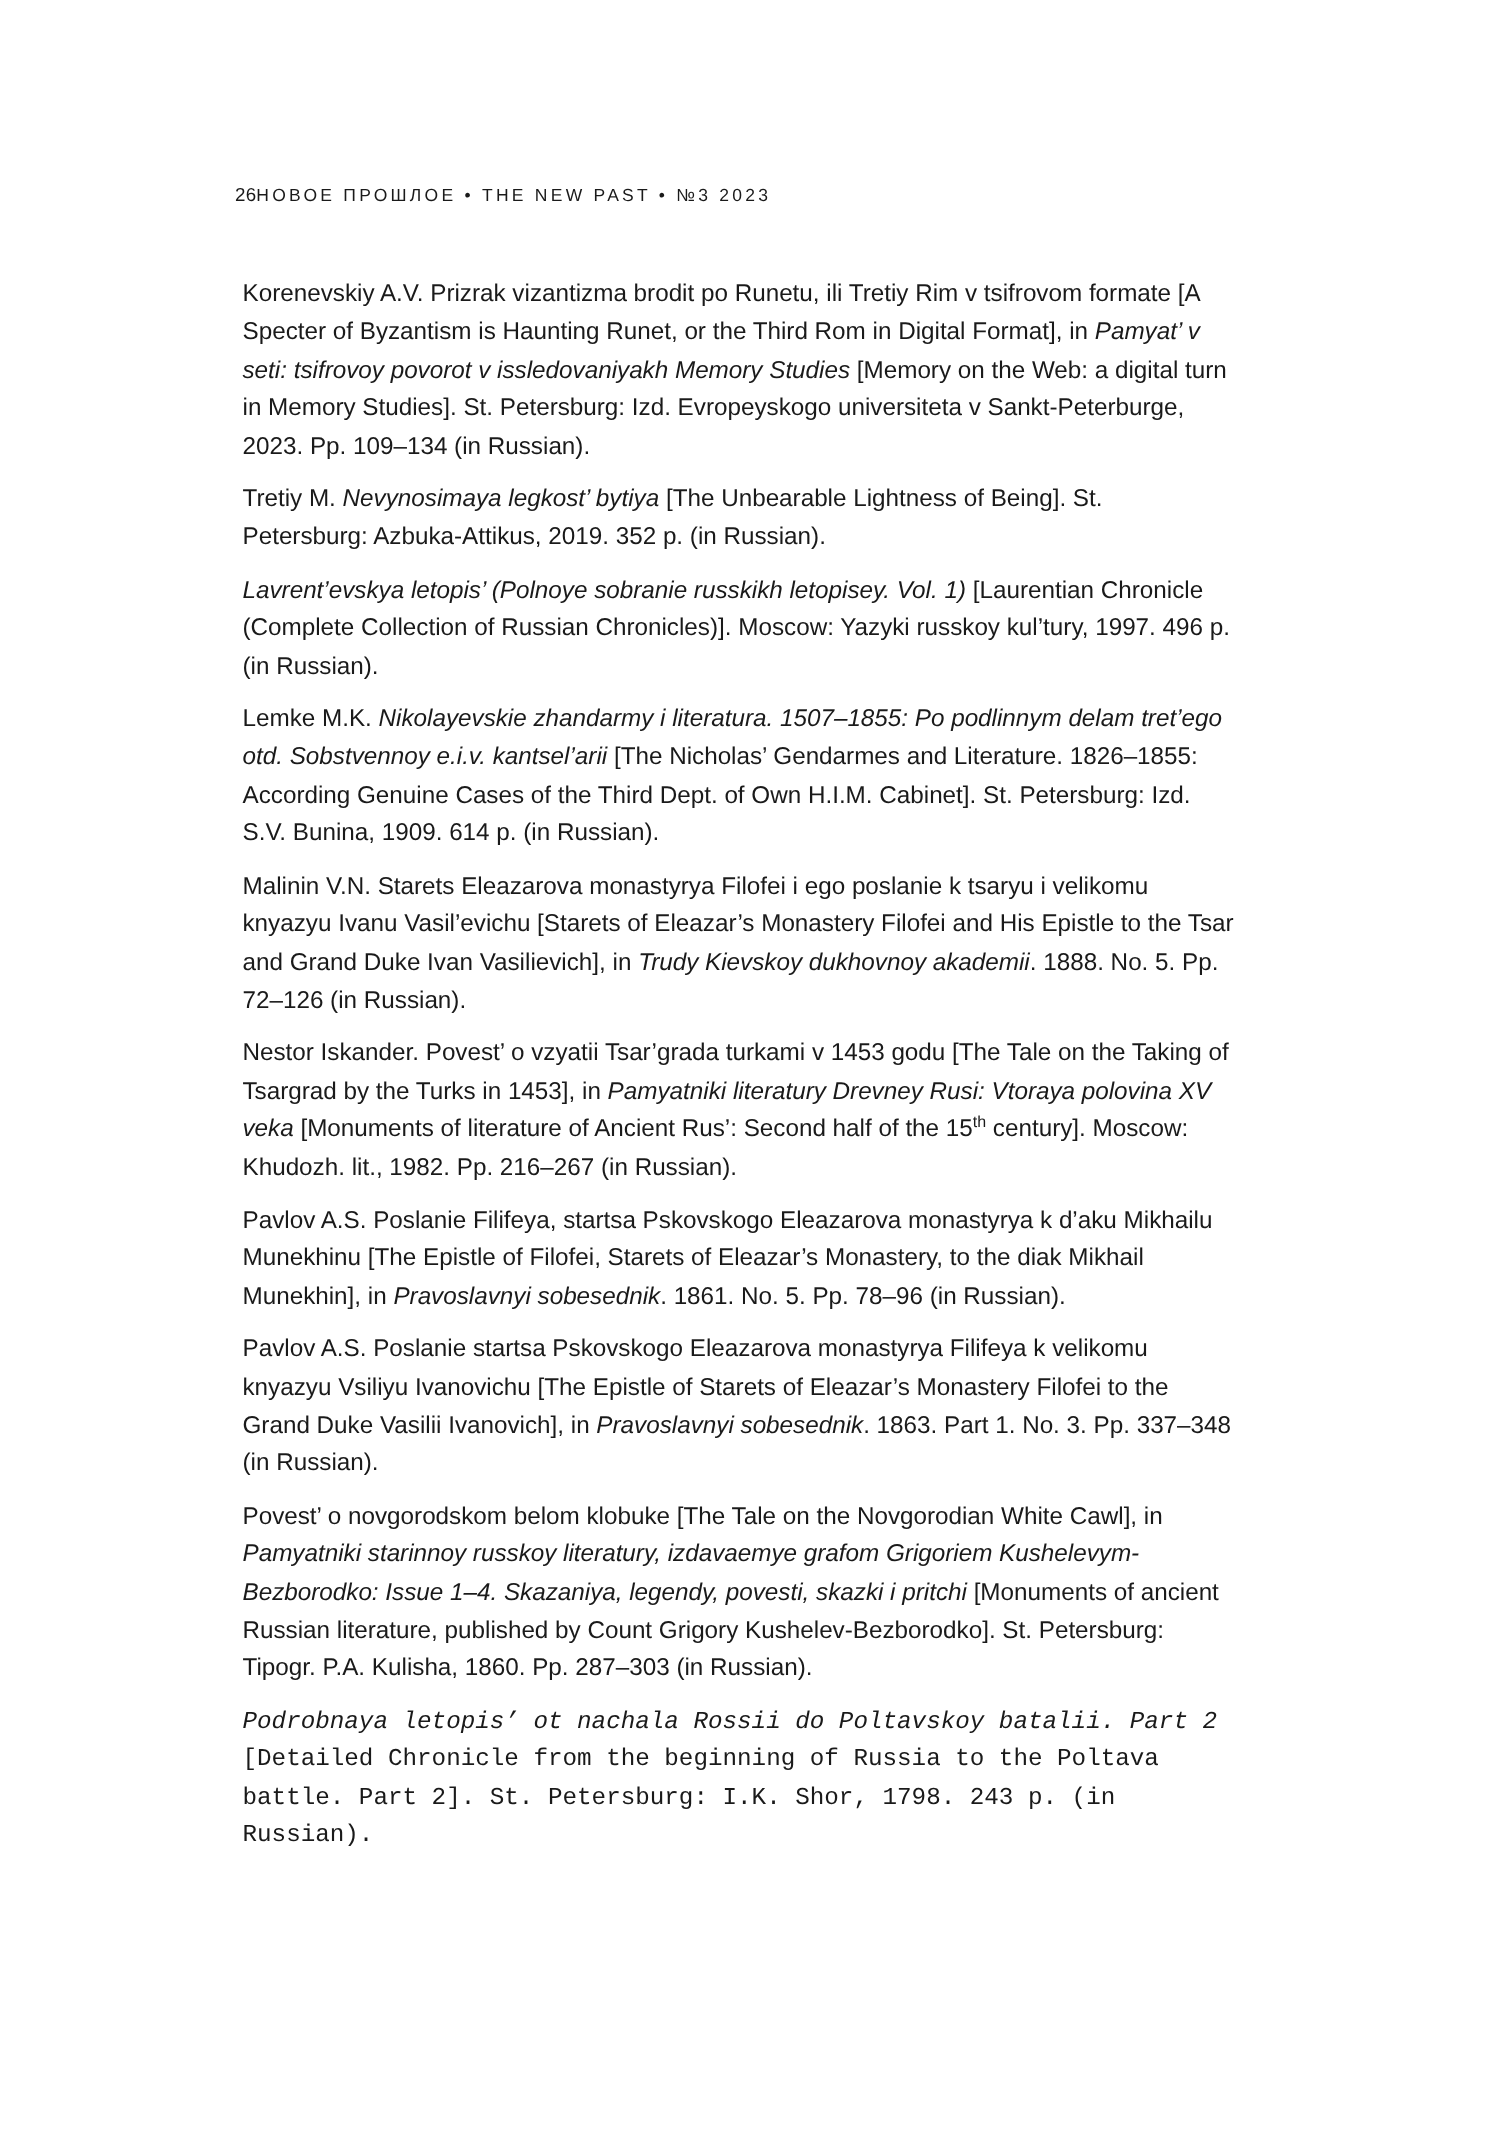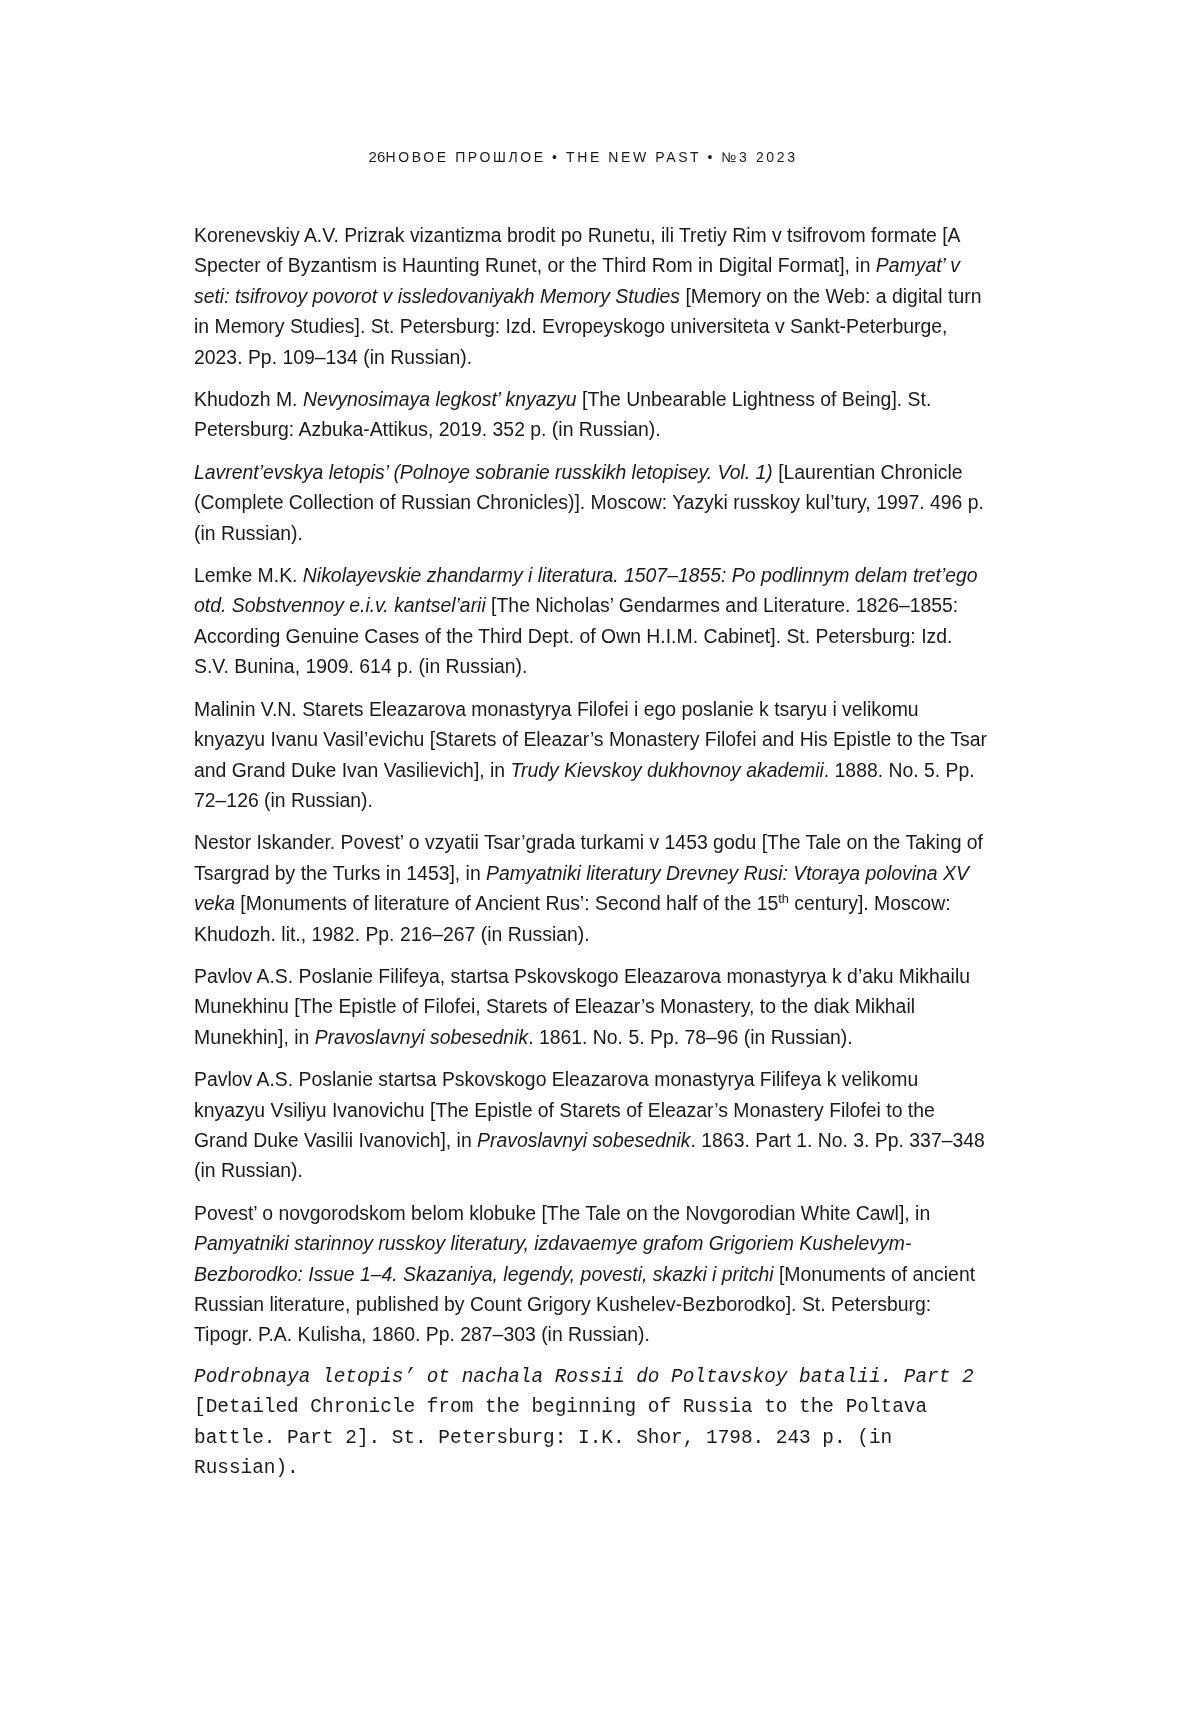--- a/index.html
+++ b/index.html
@@ -21,21 +21,21 @@
     width: 1200px;
     height: 1714px;
   }
   .header {
     position: absolute;
     left: 188px;
     top: 148px;
     width: 790px;
     display: flex;
     align-items: baseline;
-    justify-content: center;
+    justify-content: flex-start;
   }
   .folio {
     font-size: 15px;
     letter-spacing: 0.2px;
     color: #1a1a1a;
   }
   .running-head {
     font-size: 14px;
     letter-spacing: 2.6px;
     color: #1a1a1a;
@@ -68,21 +68,21 @@
 
 <div class="page">
 
   <div class="header">
     <div class="folio">26</div>
     <div class="running-head">НОВОЕ ПРОШЛОЕ • THE NEW PAST • №3 2023</div>
   </div>
 
   <div class="content" id="reference-list">
       <p class="ref"><span>Korenevskiy A.V. Prizrak vizantizma brodit po Runetu, ili Tretiy Rim v tsifrovom formate [A Specter of Byzantism is Haunting Runet, or the Third Rom in Digital Format], in </span><i>Pamyat’ v seti: tsifrovoy povorot v issledovaniyakh Memory Studies</i><span> [Memory on the Web: a digital turn in Memory Studies]. St. Petersburg: Izd. Evropeyskogo universiteta v Sankt-Peterburge, 2023. Pp. 109–134 (in Russian).</span></p>
-      <p class="ref"><span>Khudozh M. </span><i>Nevynosimaya legkost’ knyazyu</i><span> [The Unbearable Lightness of Being]. St. Petersburg: Azbuka-Attikus, 2019. 352 p. (in Russian).</span></p>
+      <p class="ref"><span>Tretiy M. </span><i>Nevynosimaya legkost’ bytiya</i><span> [The Unbearable Lightness of Being]. St. Petersburg: Azbuka-Attikus, 2019. 352 p. (in Russian).</span></p>
       <p class="ref"><i>Lavrent’evskya letopis’ (Polnoye sobranie russkikh letopisey. Vol. 1)</i><span> [Laurentian Chronicle (Complete Collection of Russian Chronicles)]. Moscow: Yazyki russkoy kul’tury, 1997. 496 p. (in Russian).</span></p>
       <p class="ref"><span>Lemke M.K. </span><i>Nikolayevskie zhandarmy i literatura. 1507–1855: Po podlinnym delam tret’ego otd. Sobstvennoy e.i.v. kantsel’arii</i><span> [The Nicholas’ Gendarmes and Literature. 1826–1855: According Genuine Cases of the Third Dept. of Own H.I.M. Cabinet]. St. Petersburg: Izd. S.V. Bunina, 1909. 614 p. (in Russian).</span></p>
       <p class="ref"><span>Malinin V.N. Starets Eleazarova monastyrya Filofei i ego poslanie k tsaryu i velikomu knyazyu Ivanu Vasil’evichu [Starets of Eleazar’s Monastery Filofei and His Epistle to the Tsar and Grand Duke Ivan Vasilievich], in </span><i>Trudy Kievskoy dukhovnoy akademii</i><span>. 1888. No. 5. Pp. 72–126 (in Russian).</span></p>
       <p class="ref"><span>Nestor Iskander. Povest’ o vzyatii Tsar’grada turkami v 1453 godu [The Tale on the Taking of Tsargrad by the Turks in 1453], in </span><i>Pamyatniki literatury Drevney Rusi: Vtoraya polovina XV veka</i><span> [Monuments of literature of Ancient Rus’: Second half of the 15</span><sup>th</sup><span> century]. Moscow: Khudozh. lit., 1982. Pp. 216–267 (in Russian).</span></p>
       <p class="ref"><span>Pavlov A.S. Poslanie Filifeya, startsa Pskovskogo Eleazarova monastyrya k d’aku Mikhailu Munekhinu [The Epistle of Filofei, Starets of Eleazar’s Monastery, to the diak Mikhail Munekhin], in </span><i>Pravoslavnyi sobesednik</i><span>. 1861. No. 5. Pp. 78–96 (in Russian).</span></p>
       <p class="ref"><span>Pavlov A.S. Poslanie startsa Pskovskogo Eleazarova monastyrya Filifeya k velikomu knyazyu Vsiliyu Ivanovichu [The Epistle of Starets of Eleazar’s Monastery Filofei to the Grand Duke Vasilii Ivanovich], in </span><i>Pravoslavnyi sobesednik</i><span>. 1863. Part 1. No. 3. Pp. 337–348 (in Russian).</span></p>
       <p class="ref"><span>Povest’ o novgorodskom belom klobuke [The Tale on the Novgorodian White Cawl], in </span><i>Pamyatniki starinnoy russkoy literatury, izdavaemye grafom Grigoriem Kushelevym-Bezborodko: Issue 1–4. Skazaniya, legendy, povesti, skazki i pritchi</i><span> [Monuments of ancient Russian literature, published by Count Grigory Kushelev-Bezborodko]. St. Petersburg: Tipogr. P.A. Kulisha, 1860. Pp. 287–303 (in Russian).</span></p>
       <p class="ref"><i>Podrobnaya letopis’ ot nachala Rossii do Poltavskoy batalii. Part 2</i><span> [Detailed Chronicle from the beginning of Russia to the Poltava battle. Part 2]. St. Petersburg: I.K. Shor, 1798. 243 p. (in Russian).</span></p>
     </div>
 

